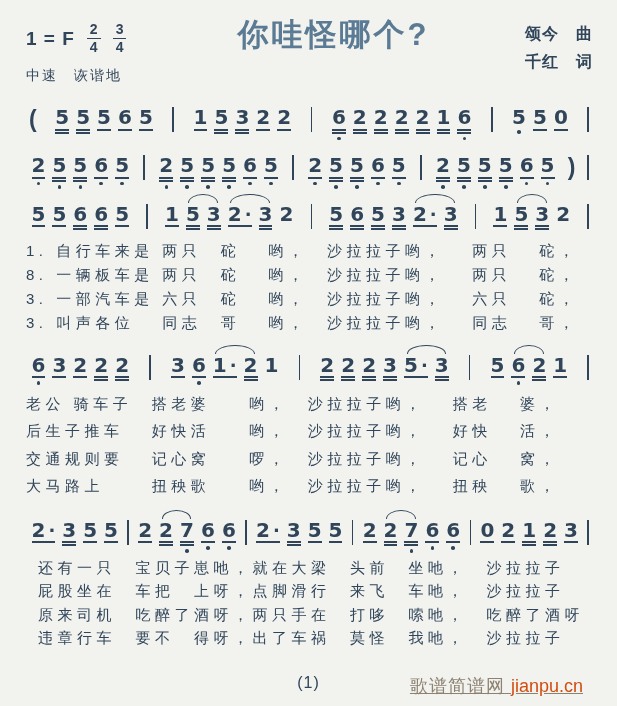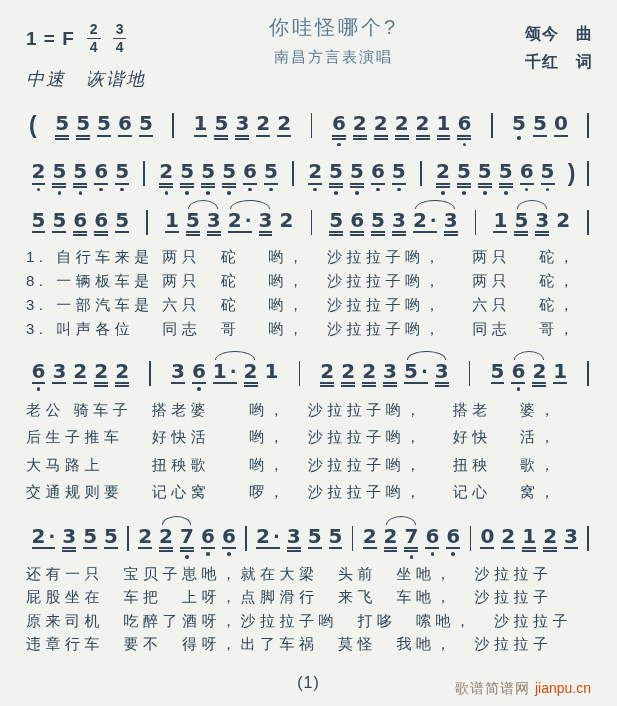--- a/index.html
+++ b/index.html
@@ -18,23 +18,23 @@
     color:var(--ink);
   }
   
   .hdr{display:flex;justify-content:flex-end;align-items:flex-start;}
   .hdr-left{width:168px;padding-top:10px;}
   .keyline{display:flex;align-items:center;gap:12px;font-weight:bold;font-size:19px;}
   .keysig{letter-spacing:1px;}
   .frac{display:inline-flex;flex-direction:column;align-items:center;font-size:14px;line-height:1.08;font-weight:bold;}
   .frac .fnum{border-bottom:1.4px solid var(--ink);padding:0 3px 1px;}
   .frac .fden{padding-top:1px;}
-  .tempo{margin-top:12px;font-size:18px;letter-spacing:2px;font-style:italic;}
+  .tempo{margin-top:12px;font-size:14px;letter-spacing:2px;}
   .hdr-center{flex:1;text-align:center;padding-top:2px;}
-  .song-title{font-size:20px;font-weight:400;color:var(--title);letter-spacing:3px;}
+  .song-title{font-size:31px;font-weight:700;color:var(--title);letter-spacing:3px;}
   .song-sub{font-size:15px;color:var(--title);margin-top:7px;letter-spacing:2px;}
   .hdr-right{width:120px;text-align:right;font-size:16px;font-weight:bold;line-height:1.75;padding-top:8px;letter-spacing:1px;white-space:nowrap;}
   
   .score{margin-top:10px;}
   .music-line{
     display:flex;justify-content:space-between;align-items:flex-start;
     padding:12px 2px 0 2px;margin:2px 0 3px;min-height:44px;
   }
   .measure{display:flex;align-items:flex-start;}
   .note{display:inline-flex;flex-direction:column;align-items:center;margin:0 3.5px;}
@@ -51,25 +51,25 @@
   }
   .bar{width:1.6px;height:25px;background:var(--ink);margin:0 2px;}
   .paren{font-size:23px;font-weight:bold;line-height:25px;margin:0 1px;}
   
   .lyrics-block{margin:2px 0 8px;}
   .lyric-line{
     font-size:15px;letter-spacing:4.5px;line-height:24px;white-space:nowrap;
     color:var(--ink);
   }
   .block-mid .lyric-line{line-height:27.5px;}
-  .block-bottom .lyric-line{line-height:23.5px;}
+  .block-bottom .lyric-line{line-height:23.5px;margin-left:12px;}
   
   .ftr{position:absolute;left:0;right:0;bottom:6px;height:26px;}
   .pagenum{position:absolute;left:0;right:0;text-align:center;font-size:16px;letter-spacing:1px;}
-  .watermark{position:absolute;right:26px;bottom:2px;font-size:14px;letter-spacing:1px;color:var(--wm);}
+  .watermark{position:absolute;right:34px;bottom:2px;font-size:18px;letter-spacing:1px;color:var(--wm);text-decoration:underline;}
   .watermark .wm-url{color:var(--wm-url);letter-spacing:0;}
 </style>
 </head>
 <body>
 
 <div class="page">
 
   <div class="hdr">
     <div class="hdr-left">
       <div class="keyline">
@@ -80,21 +80,20 @@
         </span>
         <span class="frac">
           <span class="fnum">3</span>
           <span class="fden">4</span>
         </span>
       </div>
       <div class="tempo">中速　诙谐地</div>
     </div>
     <div class="hdr-center">
       <div class="song-title">你哇怪哪个?</div>
-      <div class="song-sub">南昌方言表演唱</div>
     </div>
     <div class="hdr-right">
       <div>颂今　曲</div>
       <div>千红　词</div>
     </div>
   </div>
 
   <div class="score" id="score">
       <div class="music-line">
         <div class="paren">(</div>
@@ -570,22 +569,22 @@
           <div class="note">
             <div class="ntop">1</div>
             <div class="uln"></div>
           </div>
         </div>
         <div class="bar"></div>
       </div>
       <div class="lyrics-block block-mid">
         <div class="lyric-line">老公 骑车子　搭老婆　　哟，　沙拉拉子哟，　 搭老　 婆，</div>
         <div class="lyric-line">后生子推车　 好快活　　哟，　沙拉拉子哟，　 好快　 活，</div>
+        <div class="lyric-line">交通规则要　 记心窝　　啰，　沙拉拉子哟，　 记心　 窝，</div>
         <div class="lyric-line">大马路上　　 扭秧歌　　哟，　沙拉拉子哟，　 扭秧　 歌，</div>
-        <div class="lyric-line">交通规则要　 记心窝　　啰，　沙拉拉子哟，　 记心　 窝，</div>
       </div>
       <div class="music-line">
         <div class="measure">
           <div class="note">
             <div class="ntop">2<div class="adot">·</div></div>
             <div class="uln"></div>
           </div>
           <div class="note">
             <div class="ntop">3</div>
             <div class="uln"></div>
@@ -703,21 +702,21 @@
           <div class="note">
             <div class="ntop">3</div>
             <div class="uln"></div>
           </div>
         </div>
         <div class="bar"></div>
       </div>
       <div class="lyrics-block block-bottom">
         <div class="lyric-line">还有一只　宝贝子崽吔，就在大梁　头前　坐吔，　沙拉拉子</div>
         <div class="lyric-line">屁股坐在　车把　上呀，点脚滑行　来飞　车吔，　沙拉拉子</div>
-        <div class="lyric-line">原来司机　吃醉了酒呀，沙拉拉子哟　打哆　嗦吔，　沙拉拉子</div>
+        <div class="lyric-line">原来司机　吃醉了酒呀，两只手在　打哆　嗦吔，　吃醉了酒呀</div>
         <div class="lyric-line">违章行车　要不　得呀，出了车祸　莫怪　我吔，　沙拉拉子</div>
       </div>
     </div>
 
   <div class="ftr">
     <div class="pagenum">(1)</div>
     <div class="watermark">
       <span>歌谱简谱网</span>
       <span class="wm-url">jianpu.cn</span>
     </div>

